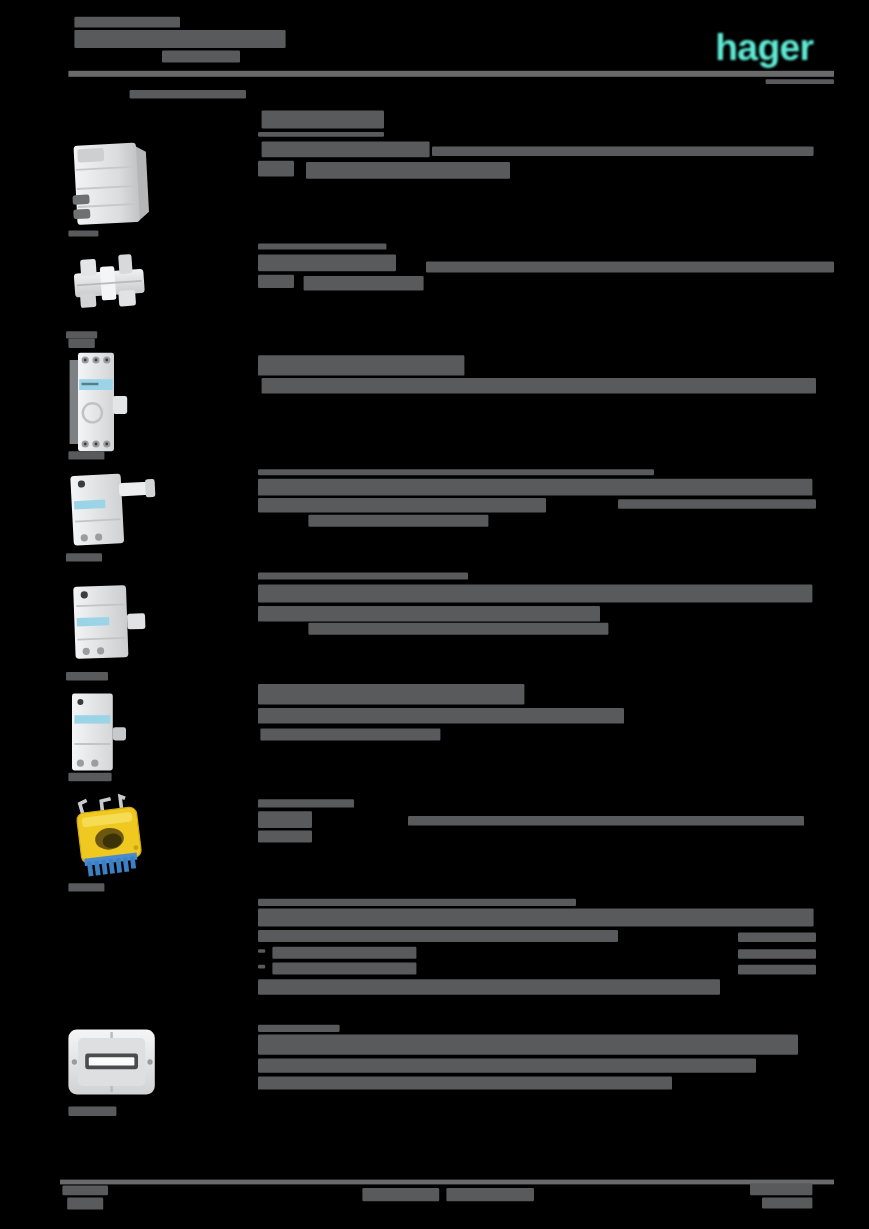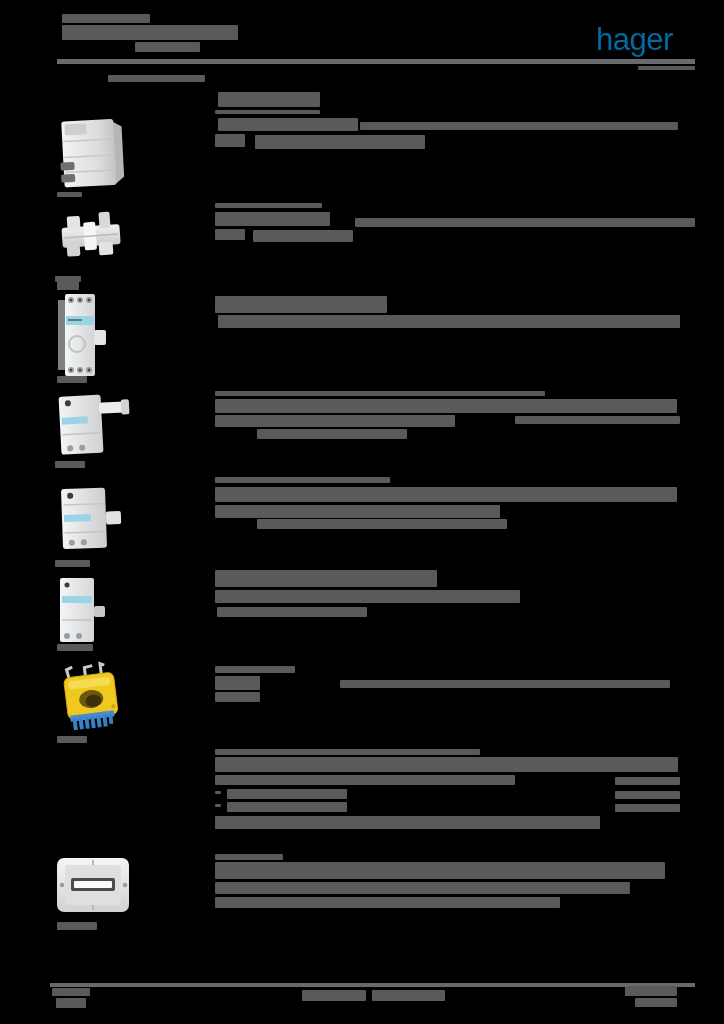--- a/index.html
+++ b/index.html
@@ -1,22 +1,22 @@
 <!DOCTYPE html>
 <html><head>
 <meta charset="utf-8">
 <style>
   html,body{margin:0;padding:0;background:#000;}
   .page{position:relative;width:724px;height:1024px;background:#000;overflow:hidden;
         font-family:"Liberation Sans",sans-serif;}
   .block{position:absolute;}
   .bar{position:absolute;background:#595a5c;border-radius:1px;filter:blur(.55px);}
   .rule{position:absolute;background:#696a6c;}
-  .logo{position:absolute;left:596px;top:24px;font-size:31px;font-weight:400;
-        letter-spacing:-.5px;color:#0369a1;filter:blur(.7px);line-height:1;}
+  .logo{position:absolute;left:596px;top:24px;font-size:31px;font-weight:700;
+        letter-spacing:-.5px;color:#5eead4;filter:blur(.7px);line-height:1;}
   .photo{position:absolute;}
   svg{display:block;}
 </style>
 </head>
 <body>
 
 <div class="page">
 
   <div class="block" style="left: 57px; top: 13px;">
       <div class="bar" style="left: 5px; top: 1px; width: 88px; height: 9px;"></div>

